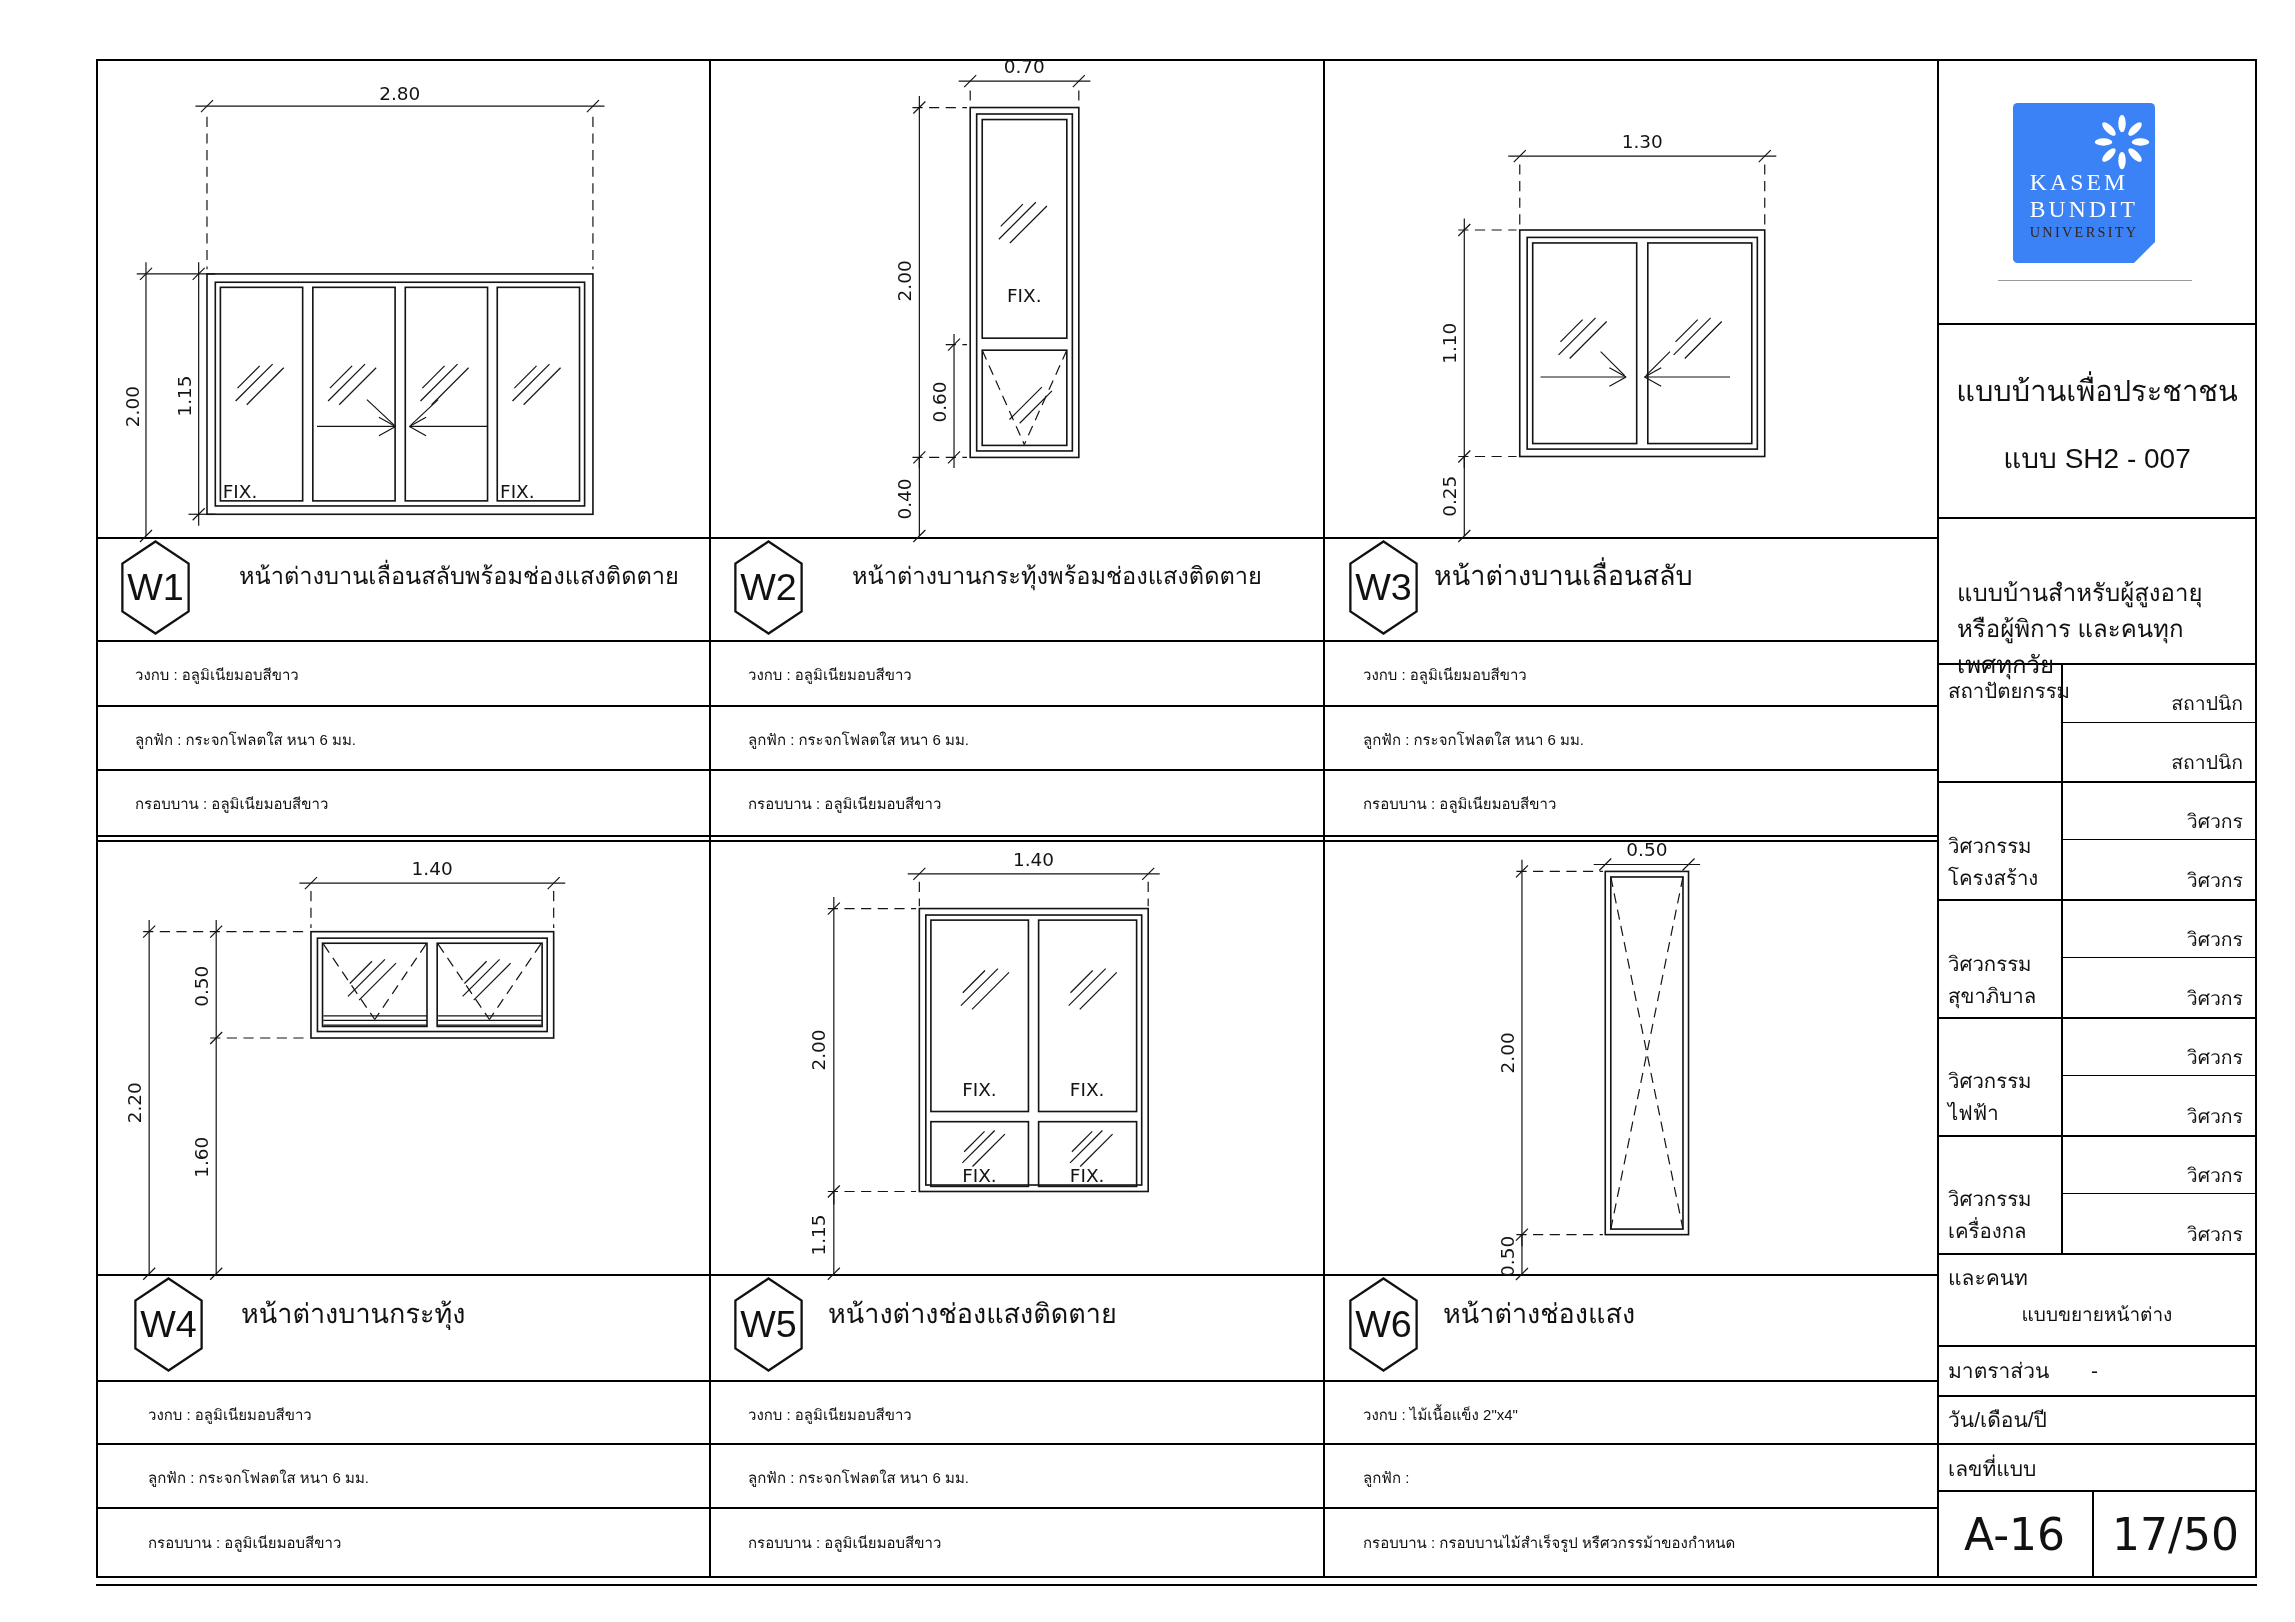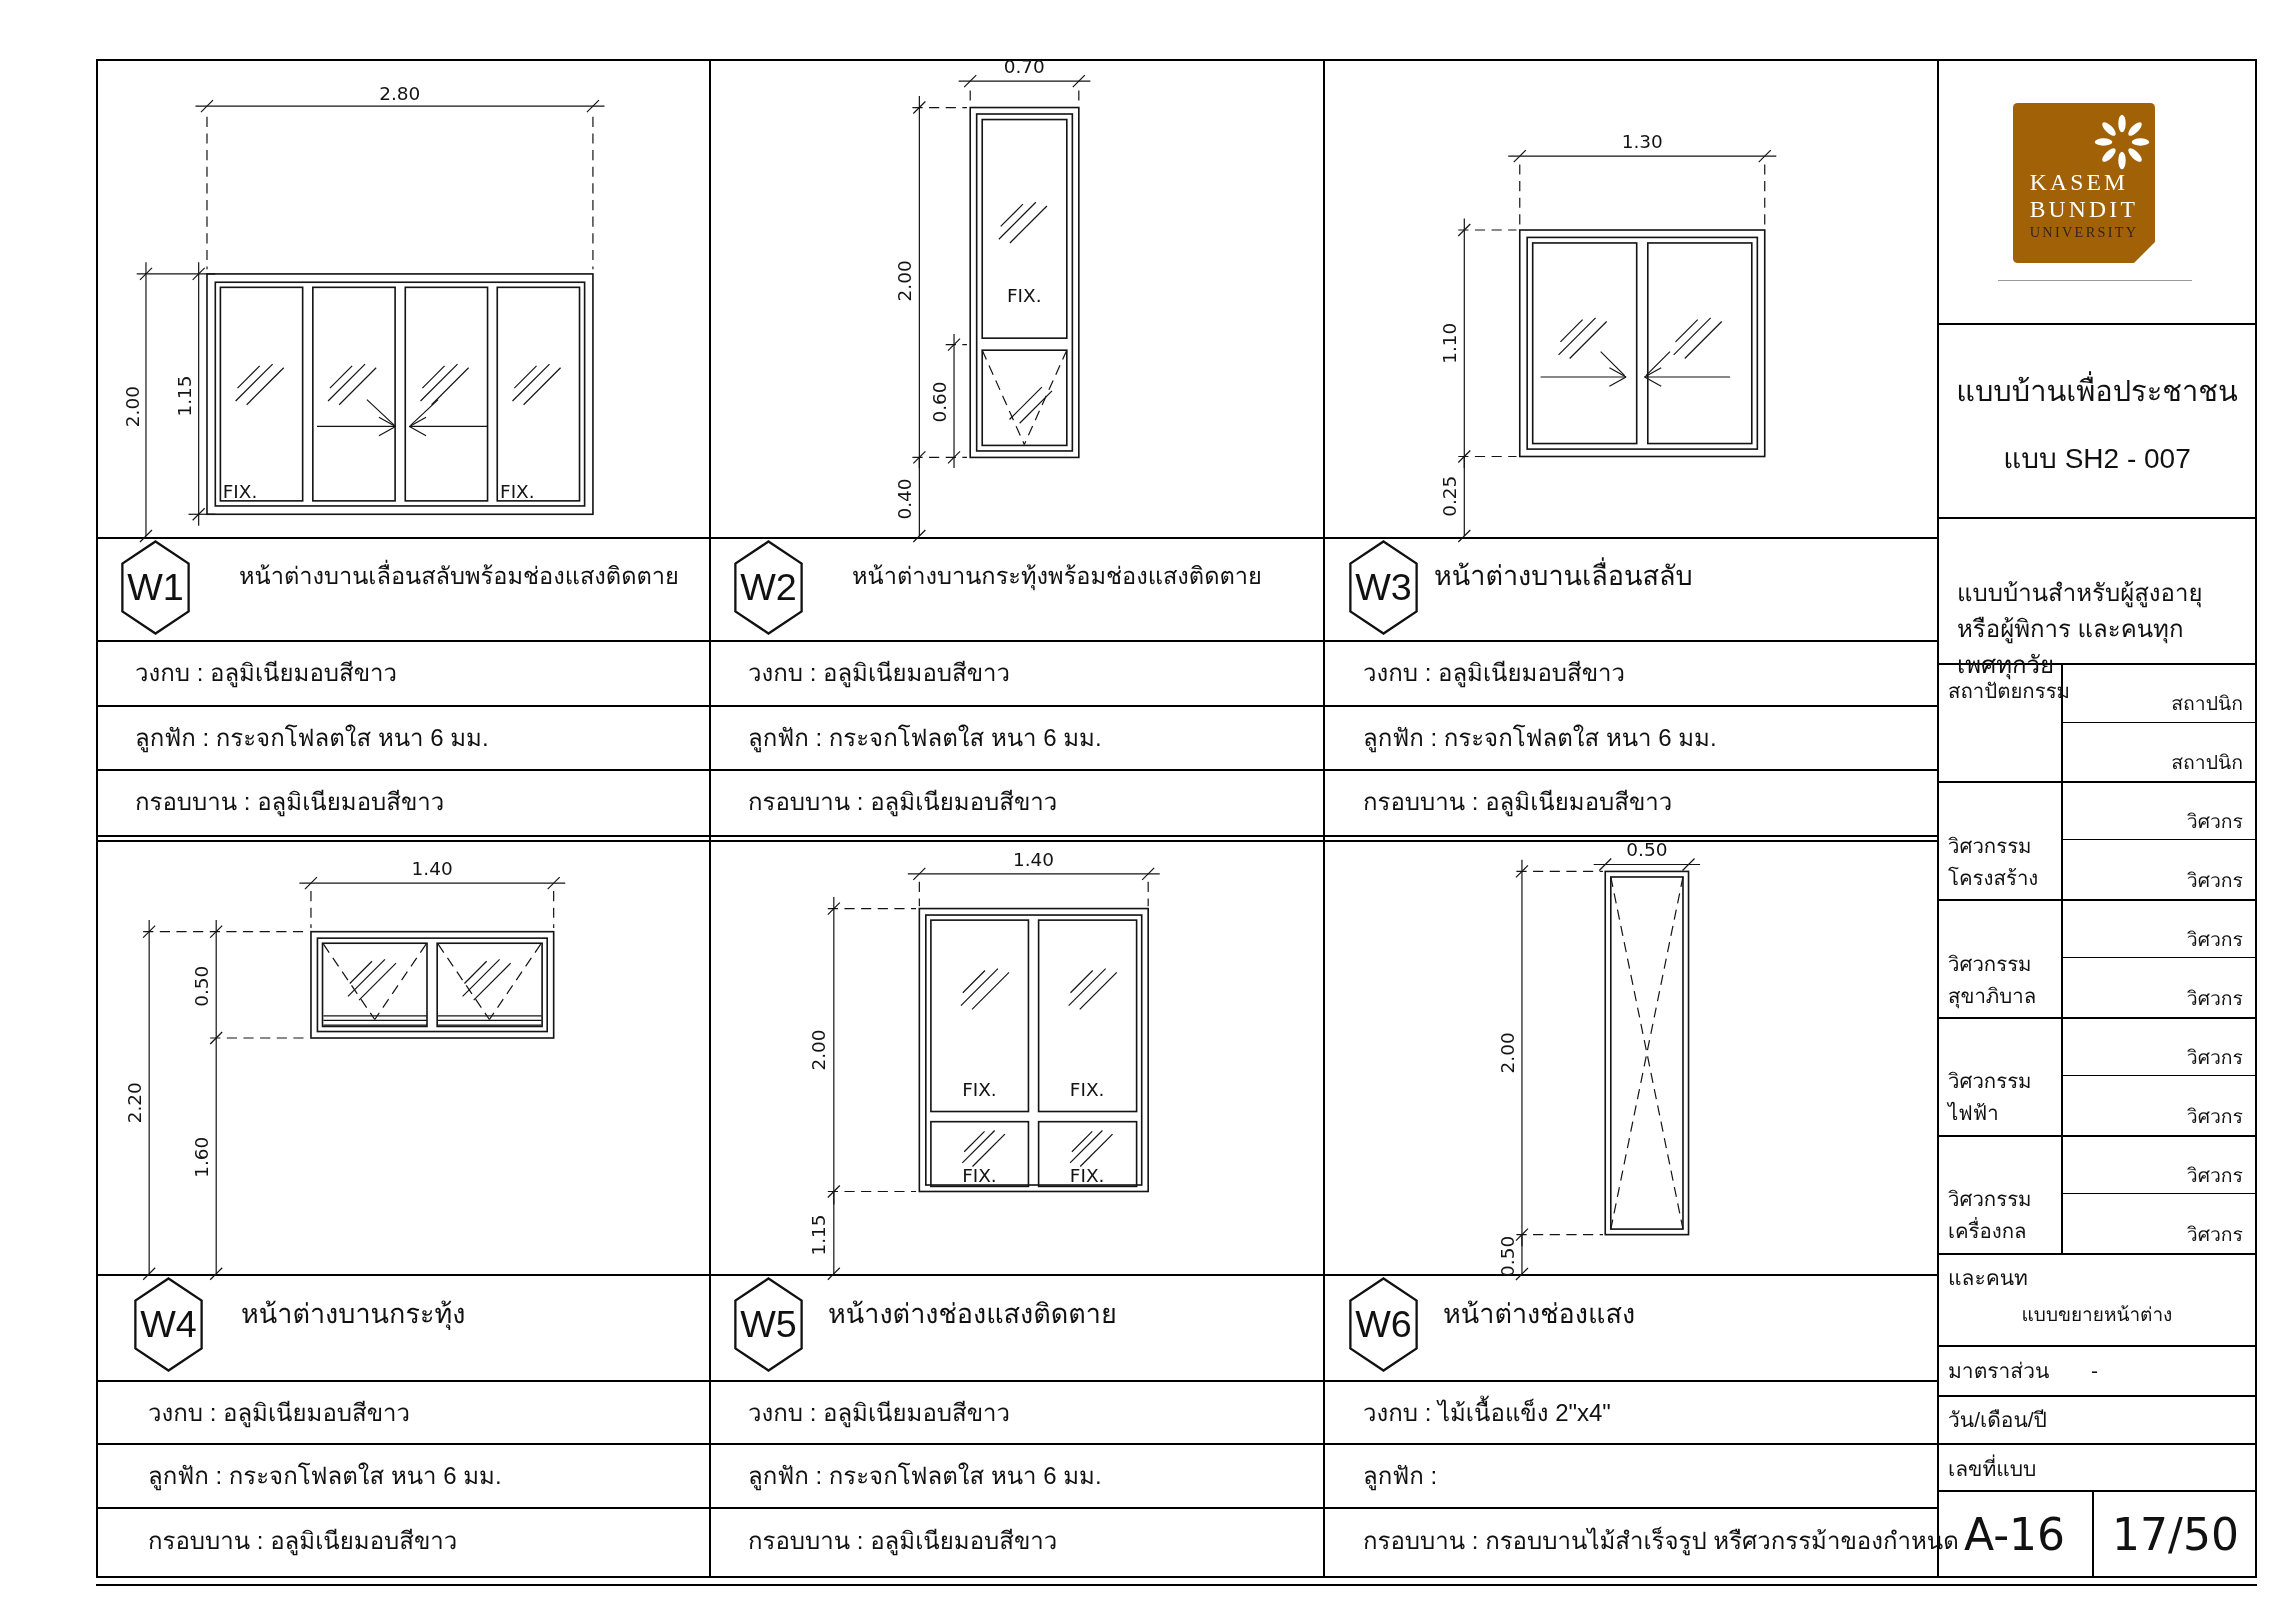--- a/index.html
+++ b/index.html
@@ -15,27 +15,27 @@
   .dwg .frame line,.dwg .frame rect{stroke-width:3.5;}
   .dwg .thin line{stroke-width:2.6;}
   .dwg .dash line{stroke-width:2.6;stroke-dasharray:22 14;}
   .dim{font-family:"DejaVu Sans", sans-serif;font-size:40px;fill:#141414;stroke:none;}
   .fixlbl{font-family:"DejaVu Sans", sans-serif;font-size:40px;fill:#141414;stroke:none;}
   .badge{position:absolute;width:69px;height:95px;}
   .badge svg{overflow:visible;}
   .badge text{font-family:"Liberation Sans", sans-serif;font-size:82px;fill:#111;}
   .wtitle{position:absolute;font-size:27px;line-height:1.45;white-space:nowrap;}
   .wtitle.long{font-size:23.6px;margin-left:40px;}
-  .spec{position:absolute;font-size:24px;line-height:1.4;white-space:nowrap;}
+  .spec{position:absolute;font-size:15px;line-height:1.4;white-space:nowrap;margin-top:8px;}
   .tb{position:absolute;font-size:21px;line-height:1.45;}
   .tb.center{text-align:center;}
   .pre{white-space:pre-line;margin-top:36px;}
   .signer{position:absolute;left:2061px;width:182px;text-align:right;font-size:19.4px;}
   #logo{position:absolute;left:2013px;top:103px;width:142px;height:160px;
-        background:#a16207;border-radius:4.6px;}
+        background:#3b82f6;border-radius:4.6px;}
   #logo .fold{position:absolute;right:0;bottom:0;width:0;height:0;
         border-bottom:21px solid #ffffff;border-left:21px solid transparent;}
   #logo .ltxt{position:absolute;left:16.7px;color:#fff;
         font-family:"Liberation Serif", serif;font-size:23.6px;letter-spacing:3.2px;}
   #logo .ltxt3{position:absolute;left:16.7px;color:#35231a;
         font-family:"Liberation Serif", serif;font-size:14.3px;letter-spacing:2.3px;}
   #bigcode,#bigpage{position:absolute;top:1509px;font-size:44px;
         font-family:"DejaVu Sans", sans-serif;text-align:center;}
 </style>
 </head>

